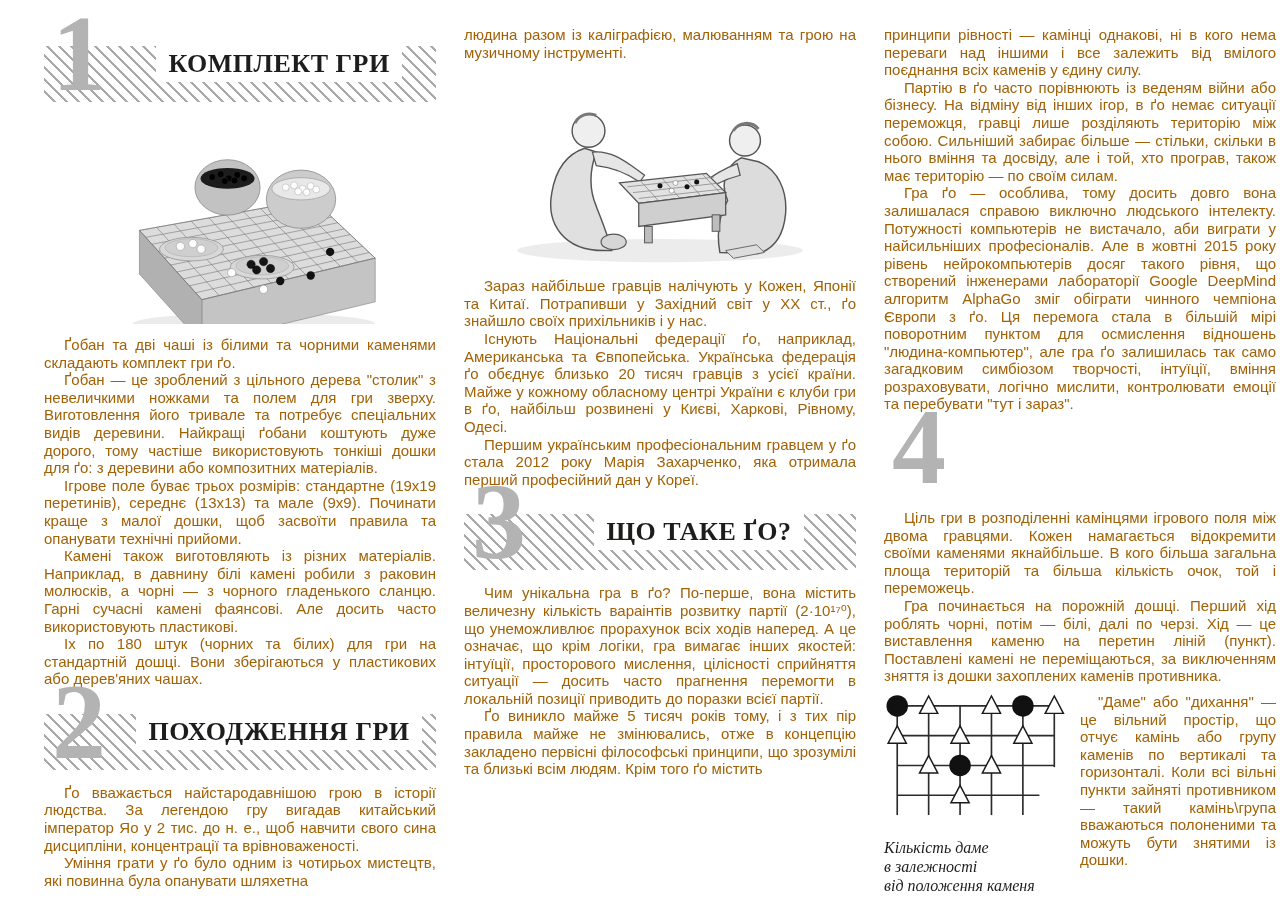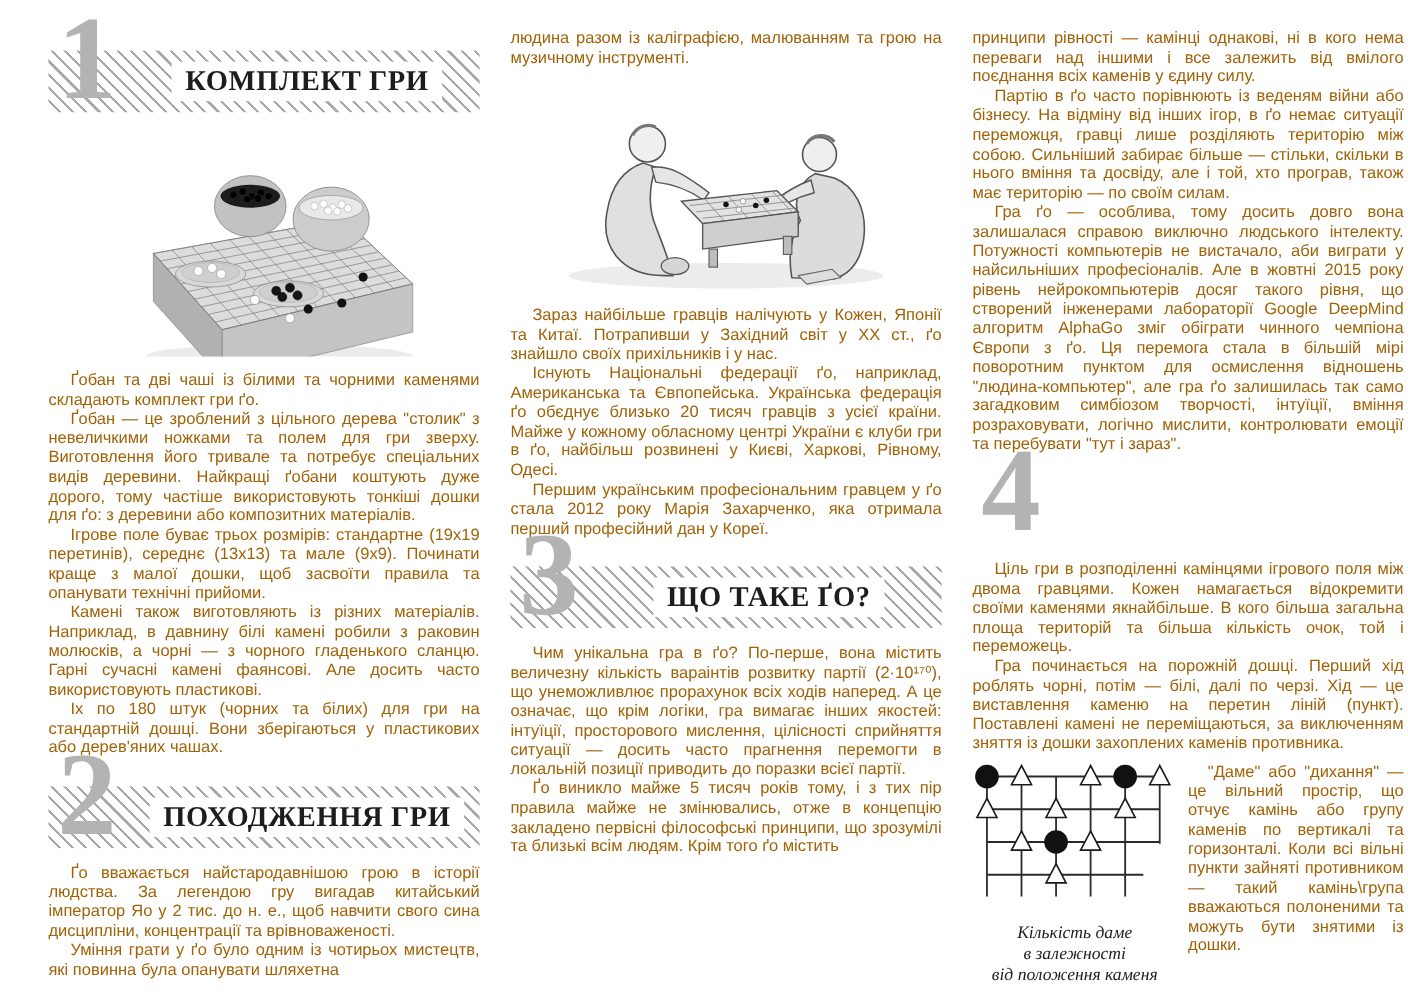--- a/index.html
+++ b/index.html
@@ -23,39 +23,39 @@
     text-align:justify;
     text-indent:20px;
     color:#a16207;
   }
   
   .section-head{position:relative;height:78px;margin:10px 0 8px 0;}
   .section-head.first{margin-top:4px;}
   .sec-band{
     position:absolute;left:0;right:0;top:16px;height:56px;
     background:repeating-linear-gradient(45deg,#ffffff 0px,#ffffff 6.5px,#a9a9a9 6.5px,#a9a9a9 8.5px);
-    display:flex;align-items:center;justify-content:center;
+    display:flex;align-items:flex-start;justify-content:center;
   }
   .sec-num{
     position:absolute;left:8px;top:-30px;
     font-family:"Liberation Serif","DejaVu Serif",serif;
     font-weight:bold;font-size:108px;line-height:1;
     color:#b3b3b3;z-index:2;
   }
   .sec-title{
     font-family:"Liberation Serif","DejaVu Serif",serif;
     font-weight:bold;font-size:26px;letter-spacing:0.5px;
     color:#1d1d1b;background:#ffffff;padding:3px 12px;
     margin-left:78px;white-space:nowrap;z-index:1;
   }
   figure{margin:0;padding:0;}
   .fig-goban{margin:4px 0 8px 0;text-align:center;}
   .fig-players{margin:8px 0 6px 0;text-align:center;}
   .dame-block{display:flex;gap:10px;margin-top:8px;}
-  .dame-left{flex:0 0 186px;width:186px;text-align:center;}
+  .dame-left{flex:0 0 186px;width:186px;text-align:left;}
   .dame-right{flex:1;}
   .dame-right p.body{text-indent:18px;}
   .dame-caption{
     font-family:"Liberation Serif","DejaVu Serif",serif;
     font-style:italic;font-size:16px;line-height:19px;
     color:#1d1d1b;margin-top:6px;
   }
 </style>
 </head>
 <body>

